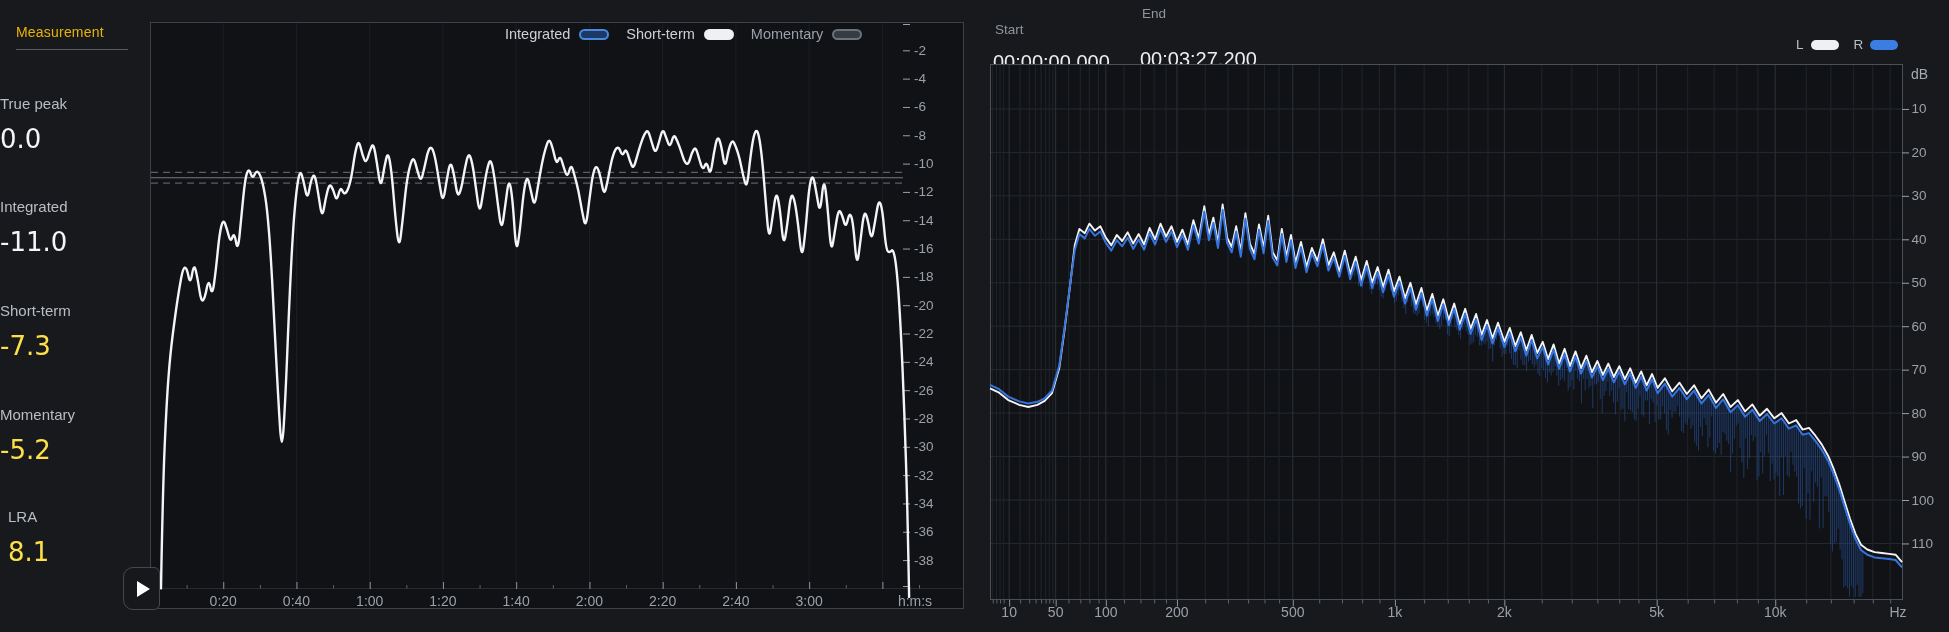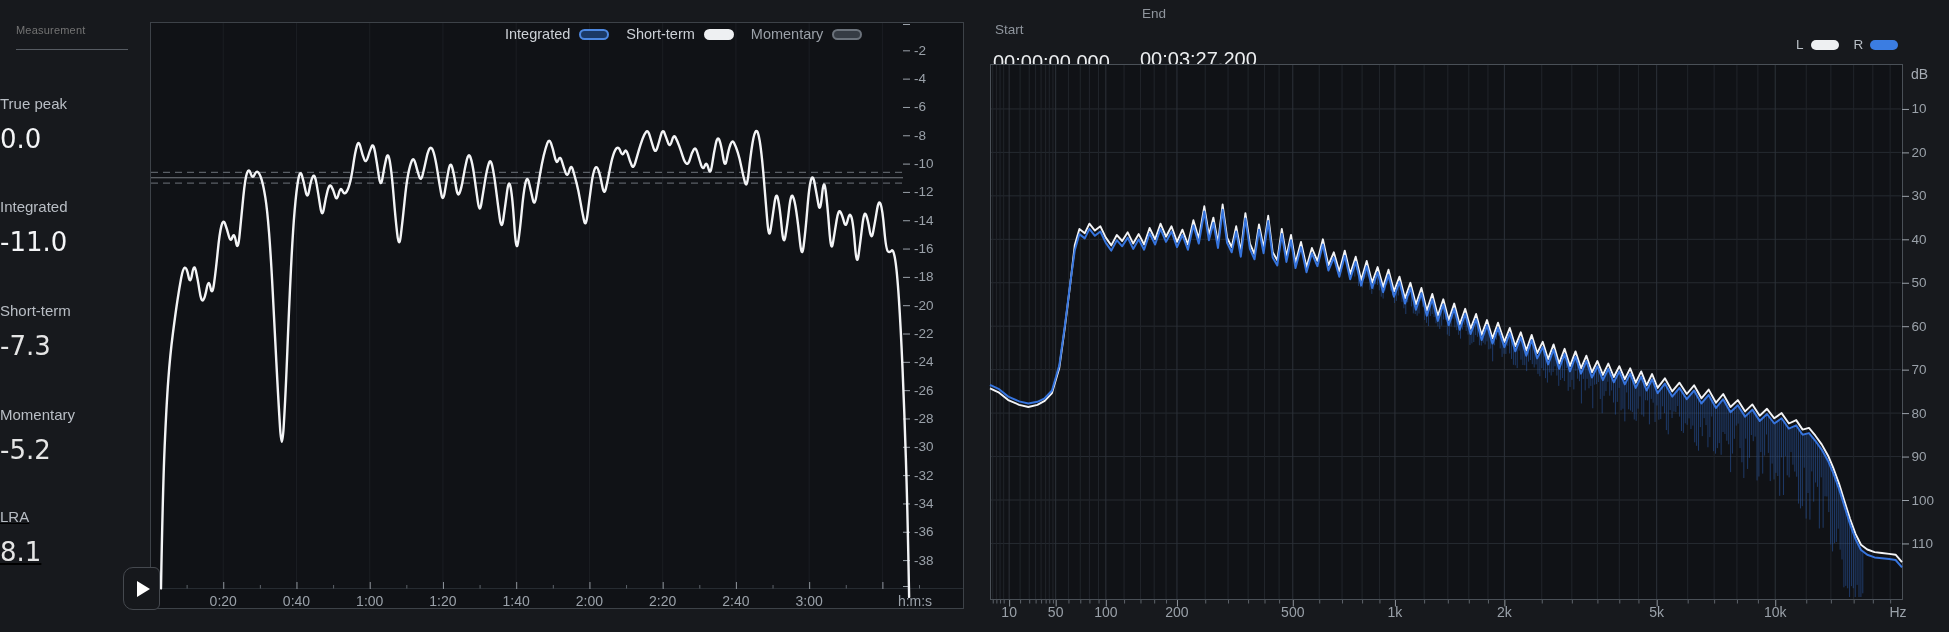--- a/index.html
+++ b/index.html
@@ -1,24 +1,24 @@
 <!DOCTYPE html>
 <html><head>
 <meta charset="utf-8">
 <style>
   html,body{margin:0;padding:0;background:#17191d;}
   .app{position:relative;width:1949px;height:632px;background:#17191d;overflow:hidden;
        font-family:"Liberation Sans",sans-serif;-webkit-font-smoothing:antialiased;}
   
-  .m-title{position:absolute;left:16px;top:24px;font-size:11px;color:#737373;letter-spacing:.2px;}
+  .m-title{position:absolute;left:16px;top:24px;font-size:14px;color:#eab308;letter-spacing:.2px;}
   .m-underline{position:absolute;left:16px;top:49px;width:112px;height:1px;background:#565b62;}
   .stat{position:absolute;width:142px;text-align:left;}
   .stat .lab{font-size:15px;color:#b9bec5;}
   .stat .val{font-family:"DejaVu Sans",sans-serif;font-size:26px;color:#f4f5f7;margin-top:12px;}
-  .stat.dim .val{color:#e5e5e5;}
+  .stat.dim .val{color:#fde047;}
   
   #loudSvg{position:absolute;left:148px;top:20px;}
   .legend{position:absolute;left:505px;top:26px;display:flex;gap:17px;align-items:center;}
   .leg-item{display:flex;gap:9px;align-items:center;cursor:default;}
   .leg-lab{font-size:14.5px;color:#ccd0d6;}
   .leg-lab.dim{color:#9aa0a8;}
   .leg-pill{width:30px;height:11px;border-radius:6px;box-sizing:border-box;}
   .play{position:absolute;left:123px;top:567px;width:37px;height:43px;background:#16181c;
         border:1.5px solid #45494f;border-radius:10px 6px 6px 10px;padding:0;display:flex;
         align-items:center;justify-content:center;cursor:pointer;}
@@ -51,21 +51,21 @@
           <div class="val">-11.0</div>
         </div>
         <div class="stat dim" style="top: 302px; left: 0px;">
           <div class="lab">Short-term</div>
           <div class="val">-7.3</div>
         </div>
         <div class="stat dim" style="top: 406px; left: 0px;">
           <div class="lab">Momentary</div>
           <div class="val">-5.2</div>
         </div>
-        <div class="stat dim" style="top: 508px; left: 0px; text-decoration: underline;">
+        <div class="stat dim" style="top: 508px; left: 8px;">
           <div class="lab">LRA</div>
           <div class="val">8.1</div>
         </div>
       </div>
   </aside>
 
   <section>
     <svg id="loudSvg" width="818" height="592" viewBox="148 20 818 592">
         <rect x="150.5" y="22.5" width="813" height="586" fill="#101216" stroke="#3d4248" stroke-width="1"></rect>
         <line x1="223.24" y1="23" x2="223.24" y2="588" stroke="#1b1e23" stroke-width="1"></line>

